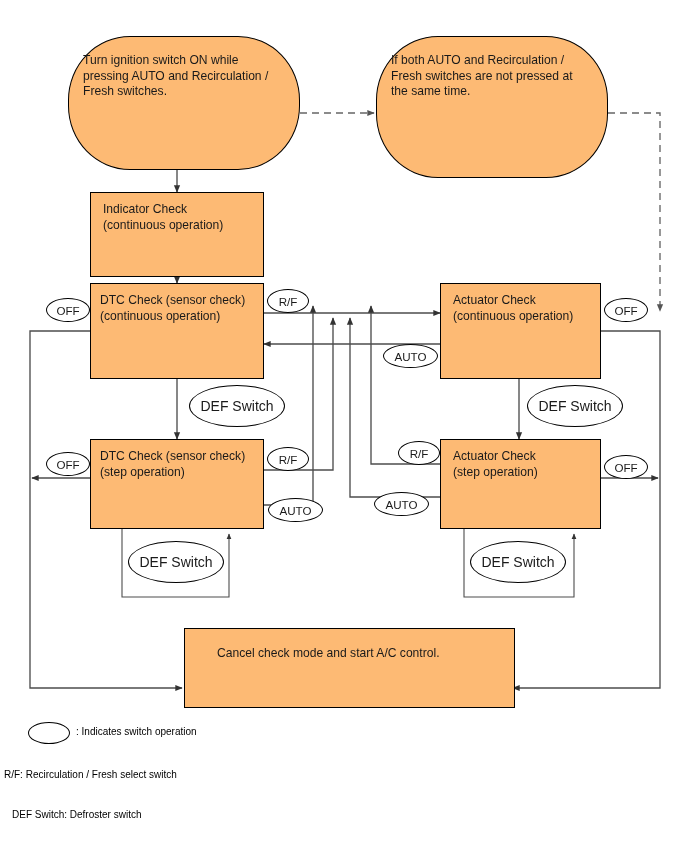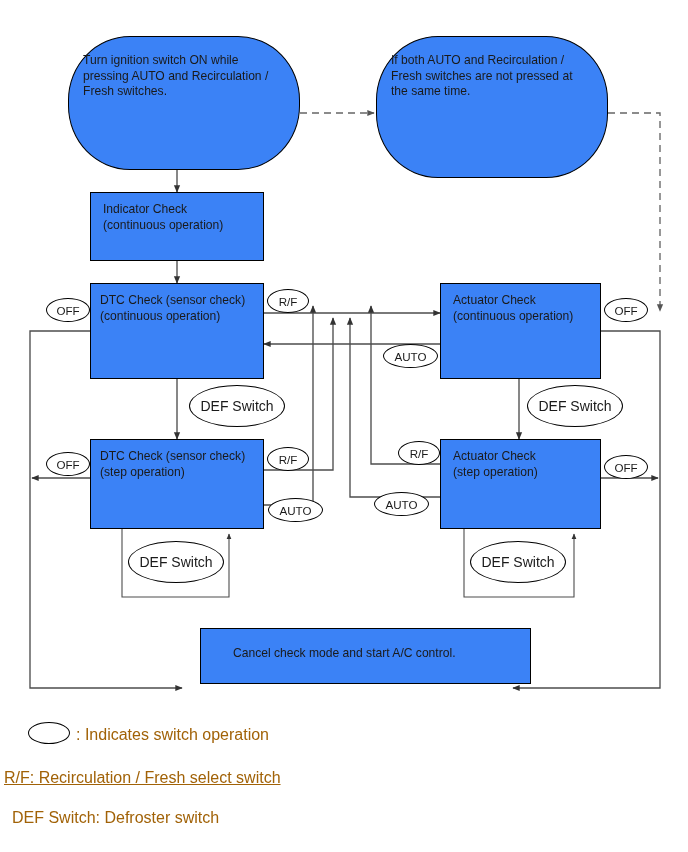--- a/index.html
+++ b/index.html
@@ -24,21 +24,21 @@
   svg.layer {
     position: absolute;
     left: 0; top: 0;
     width: 688px;
     height: 852px;
     overflow: visible;
   }
   .node {
     position: absolute;
     box-sizing: border-box;
-    background: #3b82f6;
+    background: #fdba74;
     border: 1.6px solid #000000;
   }
   .node .label {
     position: absolute;
     left: 12px;
     top: 9px;
     right: 6px;
     font-size: 12.1px;
     line-height: 15.6px;
     white-space: pre-line;
@@ -56,22 +56,22 @@
     display: flex;
     align-items: center;
     justify-content: center;
     font-size: 14px;
     color: #1a1a1a;
     white-space: nowrap;
   }
   .oval.small { font-size: 11.6px; }
   .legend-text {
     position: absolute;
-    font-size: 16px;
-    color: #a16207;
+    font-size: 10px;
+    color: #000000;
     white-space: nowrap;
   }
   .legend-oval {
     position: absolute;
     box-sizing: border-box;
     background: #ffffff;
     border: 1.5px solid #000000;
     border-radius: 50%;
   }
 </style>
@@ -135,21 +135,21 @@
 pressing AUTO and Recirculation /
 Fresh switches.</div>
   </div>
 
   <div class="node terminal" style="left:376px; top:36px; width:232px; height:142px;">
     <div class="label" style="top:16px; left:14px; right:12px;">If both AUTO and Recirculation /
 Fresh switches are not pressed at
 the same time.</div>
   </div>
 
-  <div class="node" style="left:90px; top:192px; width:174px; height:69px;">
+  <div class="node" style="left:90px; top:192px; width:174px; height:85px;">
     <div class="label">Indicator Check
 (continuous operation)</div>
   </div>
 
   <div class="node" style="left:90px; top:283px; width:174px; height:96px;">
     <div class="label" style="left:9px;">DTC Check (sensor check)
 (continuous operation)</div>
   </div>
 
   <div class="node" style="left:440px; top:283px; width:161px; height:96px;">
@@ -160,21 +160,21 @@
   <div class="node" style="left:90px; top:439px; width:174px; height:90px;">
     <div class="label" style="left:9px;">DTC Check (sensor check)
 (step operation)</div>
   </div>
 
   <div class="node" style="left:440px; top:439px; width:161px; height:90px;">
     <div class="label">Actuator Check
 (step operation)</div>
   </div>
 
-  <div class="node" style="left:200px; top:628px; width:331px; height:56px;">
+  <div class="node" style="left:184px; top:628px; width:331px; height:80px;">
     <div class="label" style="left:32px; top:17px;">Cancel check mode and start A/C control.</div>
   </div>
 
   <div class="oval small" style="left:46px; top:298px; width:44px; height:24px;">OFF</div>
 
   <div class="oval small" style="left:267px; top:289px; width:42px; height:24px;">R/F</div>
 
   <div class="oval small" style="left:604px; top:298px; width:44px; height:24px;">OFF</div>
 
   <div class="oval small" style="left:383px; top:344px; width:55px; height:24px;">AUTO</div>
@@ -196,17 +196,17 @@
   <div class="oval small" style="left:604px; top:455px; width:44px; height:24px;">OFF</div>
 
   <div class="oval" style="left:128px; top:541px; width:96px; height:42px;">DEF Switch</div>
 
   <div class="oval" style="left:470px; top:541px; width:96px; height:42px;">DEF Switch</div>
 
   <div class="legend-oval" style="left:28px; top:722px; width:42px; height:22px;"></div>
 
   <div class="legend-text" style="left:76px; top:726px;">: Indicates switch operation</div>
 
-  <div class="legend-text" style="left:4px; top:769px;text-decoration:underline;">R/F: Recirculation / Fresh select switch</div>
+  <div class="legend-text" style="left:4px; top:769px;">R/F: Recirculation / Fresh select switch</div>
 
   <div class="legend-text" style="left:12px; top:809px;">DEF Switch: Defroster switch</div>
 
 </div>
 
 </body></html>

